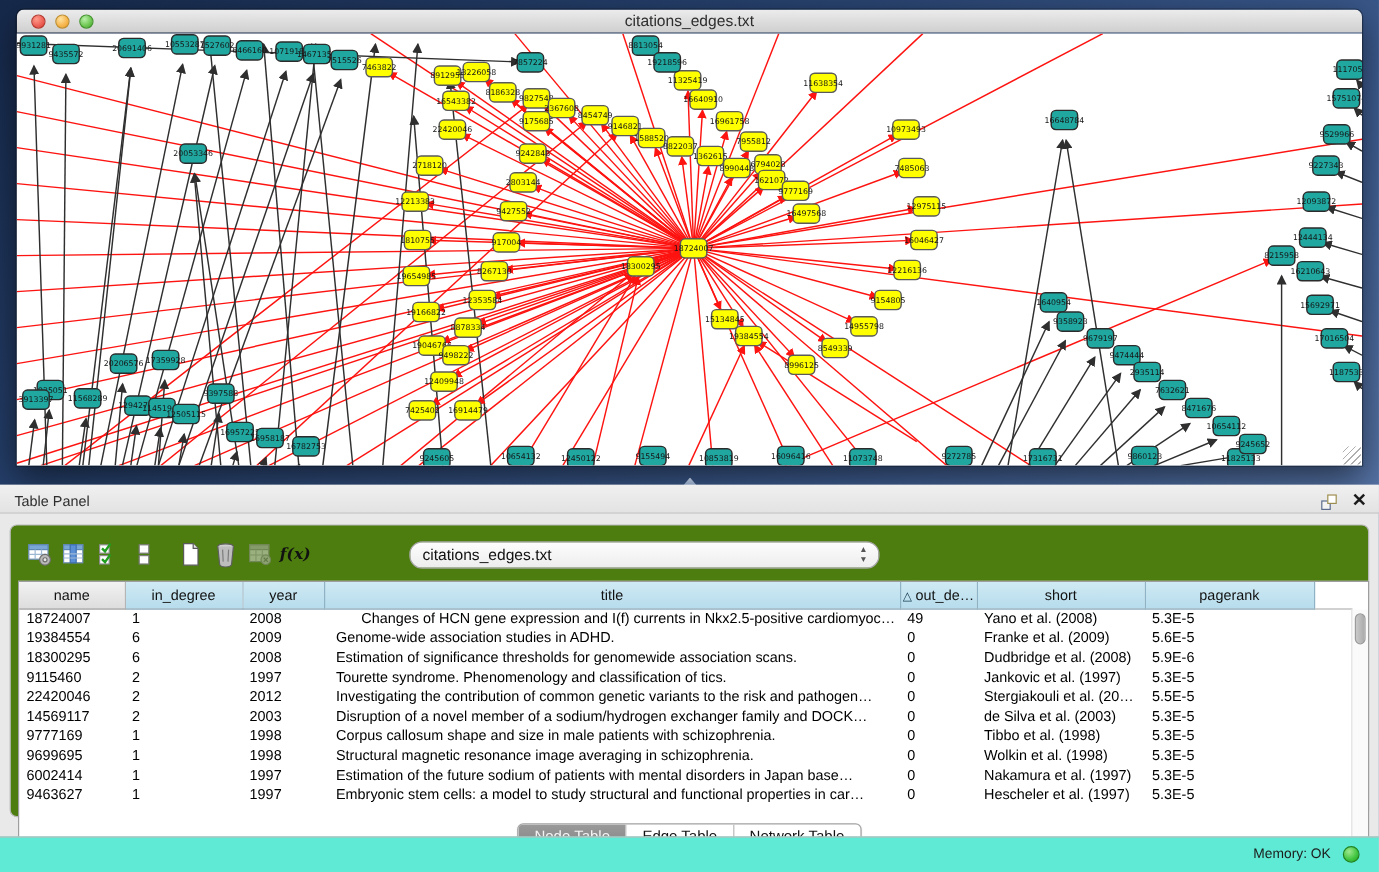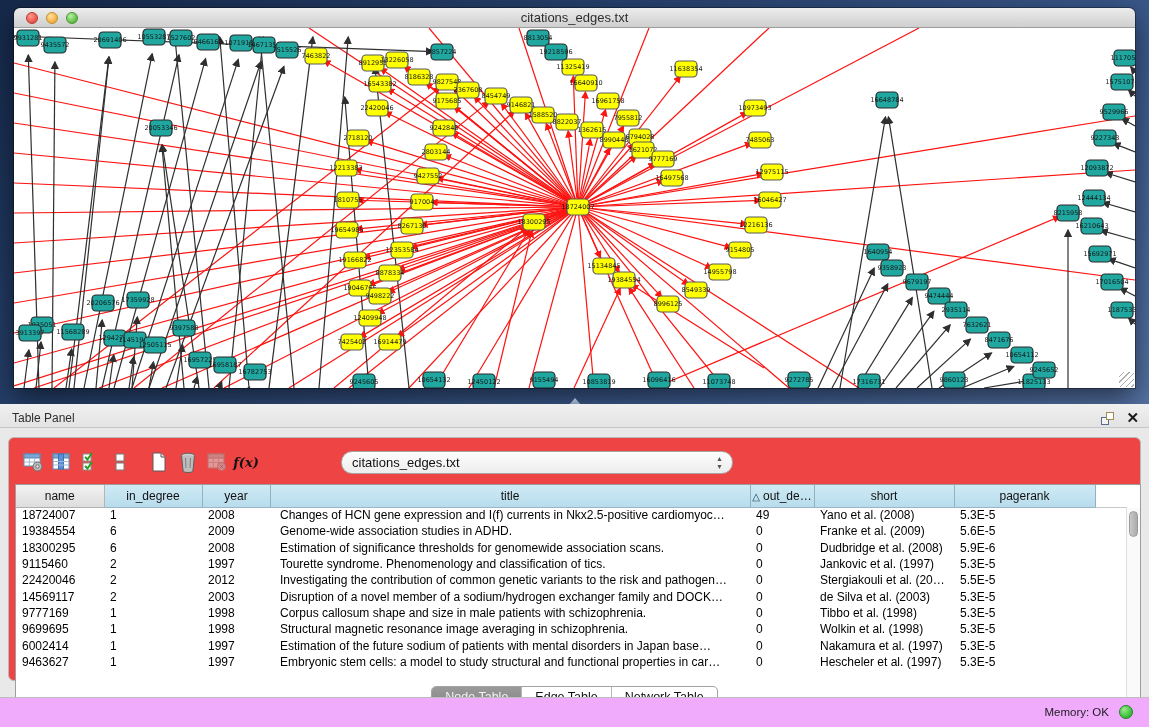--- a/index.html
+++ b/index.html
@@ -33,21 +33,21 @@
   .table-panel { position:absolute; left:0; top:404px; width:1149px; height:323px; background:#e9e9e9; }
   .panel-header { position:relative; height:24px; background:linear-gradient(#f0f0f0,#e3e3e3);
     border-bottom:1px solid #c6c6c6; line-height:28px; font-size:12px; color:#2e2e2e; padding-left:12px; }
   .panel-hdr-icons { position:absolute; right:10px; top:0; height:28px; display:flex; align-items:center; gap:12px; }
   .float-icon { position:relative; width:13px; height:13px; display:inline-block; }
   .float-icon .sq1 { position:absolute; left:0; bottom:0; width:8px; height:8px; border:1px solid #5a6b8c; background:#f4f4f4; }
   .float-icon .sq2 { position:absolute; right:0; top:0; width:8px; height:8px; border:1px solid #9b8c4f; background:#fff; }
   .close-x { font-size:15px; font-weight:bold; color:#1a1a1a; line-height:14px; cursor:default; }
 
   .browser-box { position:absolute; left:8px; right:8px; top:33px; height:244px;
-    border:1px solid #b9b9b9; border-radius:6px; background:#ef4444; }
+    border:1px solid #b9b9b9; border-radius:6px; background:#4d7c0f; }
   .toolbar { position:absolute; left:12px; top:8px; height:32px; display:flex; align-items:center; }
   .tb-btn { width:24px; height:24px; margin-right:5px; display:flex; align-items:center; justify-content:center; }
   .tb-gap { width:10px; }
   .fx { font-family:"DejaVu Serif", serif; font-style:italic; font-weight:bold; font-size:13px; color:#111; }
   .combo { position:relative; margin-left:78px; width:392px; height:23px; border:1px solid #a6a6a6;
     border-radius:11px; background:linear-gradient(#fdfdfd,#ededed); font-size:13px; color:#111;
     line-height:21px; padding-left:10px; box-shadow:inset 0 1px 1px rgba(255,255,255,.8); }
   .combo .arrows { position:absolute; right:9px; top:3px; font-size:7px; line-height:8px; color:#555; text-align:center; }
 
   .tablewrap { position:absolute; left:6px; top:46px; width:1126px; height:222px;
@@ -65,21 +65,21 @@
   .vthumb { position:absolute; left:2px; top:3px; width:9px; height:26px; border-radius:5px;
     background:linear-gradient(90deg,#c9c9c9,#ababab); border:1px solid #9b9b9b; }
 
   .tabbar { position:absolute; left:0; right:0; top:282px; display:flex; justify-content:center; }
   .seg { display:inline-flex; border:1px solid #a3a3a3; border-radius:5px; overflow:hidden;
     background:#ffffff; box-shadow:0 1px 1px rgba(0,0,0,.15); }
   .seg .tab { padding:2px 13px; font-size:12.5px; color:#111; border-right:1px solid #b9b9b9; line-height:16px; }
   .seg .tab:last-child { border-right:none; }
   .seg .tab.active { background:linear-gradient(#9a9a9a,#848484); color:#f4f4f4; }
 
-  .statusbar { position:absolute; left:0; right:0; bottom:0; height:30px; background:#f0abfc;
+  .statusbar { position:absolute; left:0; right:0; bottom:0; height:30px; background:#5eead4;
     border-top:1px solid #bdbdbd;padding-left:28px; }
   .mem { position:absolute; right:40px; top:8px; font-size:11.5px; color:#1c1c1c; }
   .memdot { position:absolute; right:16px; top:7px; width:14px; height:14px; border-radius:50%;
     border:1px solid #22831f; background:radial-gradient(circle at 35% 30%, #9fe88f, #47c03b 60%, #2b9a22); }
 
   
   .mi { display:block; }
 </style>
 </head>
 <body>
@@ -594,21 +594,21 @@
               <th><span>short</span></th>
               <th><span>pagerank</span></th>
               <th class="filler"></th>
             </tr>
           </thead>
           <tbody>
             <tr>
               <td>18724007</td>
               <td>1</td>
               <td>2008</td>
-              <td style="padding-left: 10px;">Changes of HCN gene expression and I(f) currents in Nkx2.5-positive cardiomyoc…</td>
+              <td style="padding-left: 10px; text-align: right;">Changes of HCN gene expression and I(f) currents in Nkx2.5-positive cardiomyoc…</td>
               <td>49</td>
               <td>Yano et al. (2008)</td>
               <td>5.3E-5</td>
               <td></td>
             </tr>
             <tr>
               <td>19384554</td>
               <td>6</td>
               <td>2009</td>
               <td style="padding-left: 10px;">Genome-wide association studies in ADHD.</td>

